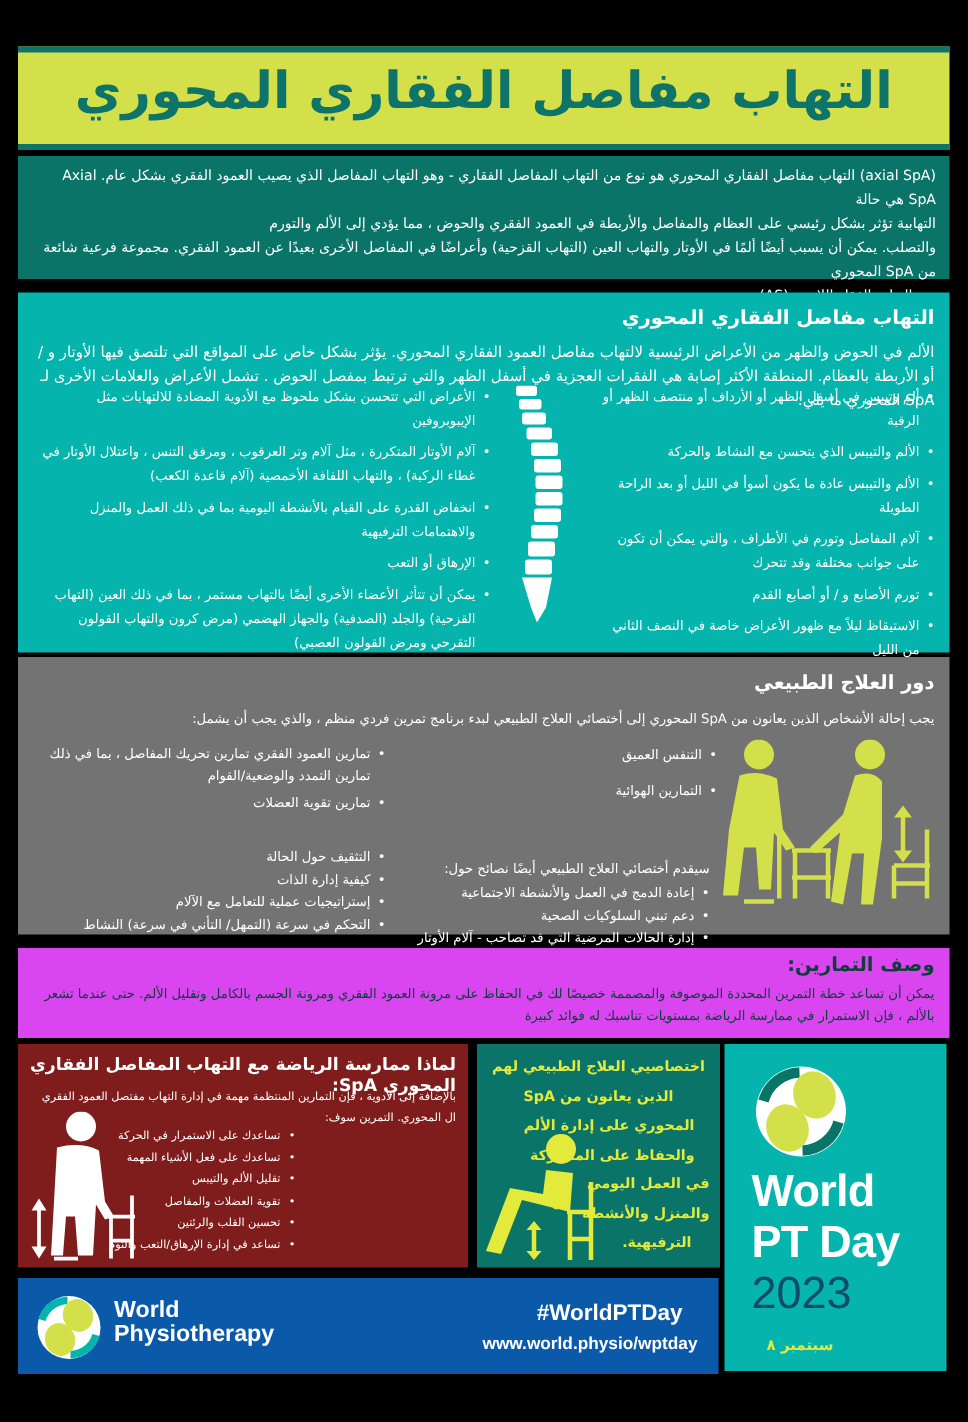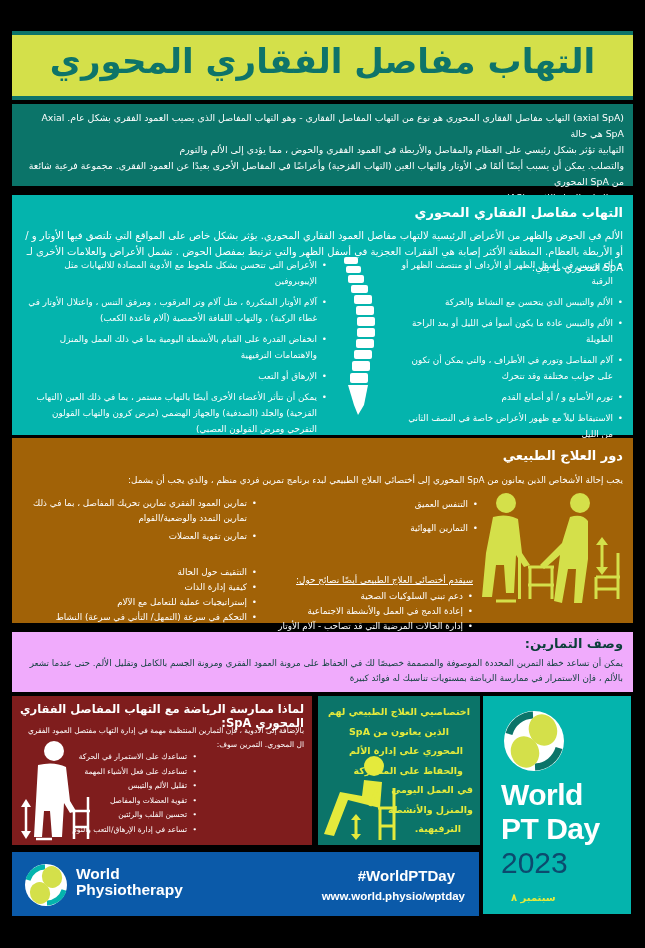--- a/index.html
+++ b/index.html
@@ -25,36 +25,36 @@
   #symptoms .sec-heading { position: absolute; right: 10px; top: 10px; }
   #symptoms .lead { position: absolute; right: 10px; left: 10px; top: 33px; font-size: 10px; line-height: 16px; }
   .bul-list { list-style: none; }
   .bul-list li { position: relative; padding-right: 10px; font-size: 8.8px; line-height: 16px; margin-bottom: 5px; }
   .bul-list li::before { content: "•"; position: absolute; right: 0; top: 0; }
   #sym-right { position: absolute; right: 10px; top: 62px; width: 225px; }
   #sym-left { position: absolute; left: 10px; top: 62px; width: 305px; }
   #spine-icon { position: absolute; left: 330px; top: 62px; width: 34px; height: 160px; }
 
   
-  #physio { left: 12px; top: 438px; width: 499px; height: 185px; background: #a16207; color: #fff; }
+  #physio { left: 12px; top: 438px; width: 499px; height: 185px; background: #737373; color: #fff; }
   #physio .sec-heading { position: absolute; right: 10px; top: 10px; }
   #physio .lead { position: absolute; right: 10px; left: 10px; top: 35px; font-size: 8.8px; line-height: 14px; }
   #phy-col1 { position: absolute; right: 155px; top: 58px; width: 180px; }
   #phy-col1 li { margin-bottom: 8px; }
   #phy-advice { position: absolute; right: 160px; top: 135px; width: 200px; font-size: 8.8px; }
-  #phy-advice .sub { line-height: 14px; margin-bottom: 3px; text-decoration: underline; }
+  #phy-advice .sub { line-height: 14px; margin-bottom: 3px; }
   #phy-advice li { margin-bottom: 2px; line-height: 13px; }
   #phy-col2 { position: absolute; left: 10px; top: 58px; width: 235px; }
   #phy-col2 li { margin-bottom: 3px; line-height: 15px; }
   #phy-col3 { position: absolute; left: 10px; top: 128px; width: 235px; }
   #phy-col3 li { margin-bottom: 2px; line-height: 13px; }
   #figures-icon { position: absolute; left: 398px; top: 55px; width: 145px; height: 115px; }
 
   
-  #exercise-desc { left: 12px; top: 632px; width: 499px; height: 60px; background: #f0abfc; color: #0c3f3a; }
+  #exercise-desc { left: 12px; top: 632px; width: 499px; height: 60px; background: #d946ef; color: #0c3f3a; }
   #exercise-desc .sec-heading { color: #0c3f3a; position: absolute; right: 10px; top: 4px; font-size: 13px; }
   #exercise-desc .body { position: absolute; right: 10px; left: 10px; top: 24px; font-size: 8.8px; line-height: 15px; }
 
   
   #why { left: 12px; top: 696px; width: 300px; height: 149px; background: #7f1d1d; color: #fff; }
   #why .sec-heading { position: absolute; right: 8px; top: 6px; font-size: 11.5px; }
   #why .lead { position: absolute; right: 8px; left: 8px; top: 28px; font-size: 7.5px; line-height: 14px; }
   #why-list { position: absolute; right: 115px; top: 54px; width: 185px; }
   #why-list li { font-size: 7.5px; line-height: 13px; margin-bottom: 1.5px; }
   #standing-icon { position: absolute; left: 222px; top: 45px; width: 72px; height: 100px; }
@@ -155,22 +155,22 @@
     </g>
   </svg>
 
   <ul id="phy-col1" class="bul-list">
     <li>التنفس العميق</li>
     <li>التمارين الهوائية</li>
   </ul>
   <div id="phy-advice">
     <div class="sub">سيقدم أختصائي العلاج الطبيعي أيضًا نصائح حول:</div>
     <ul class="bul-list">
+      <li>إعادة الدمج في العمل والأنشطة الاجتماعية</li>
       <li>دعم تبني السلوكيات الصحية</li>
-      <li>إعادة الدمج في العمل والأنشطة الاجتماعية</li>
       <li>إدارة الحالات المرضية التي قد تصاحب  - آلام الأوتار وهشاشة العظام</li>
     </ul>
   </div>
   <ul id="phy-col2" class="bul-list">
     <li>تمارين العمود الفقري تمارين تحريك المفاصل  ، بما في ذلك تمارين التمدد والوضعية/القوام</li>
     <li>تمارين تقوية العضلات</li>
   </ul>
   <ul id="phy-col3" class="bul-list">
     <li>التثقيف حول الحالة</li>
     <li>كيفية إدارة الذات</li>

